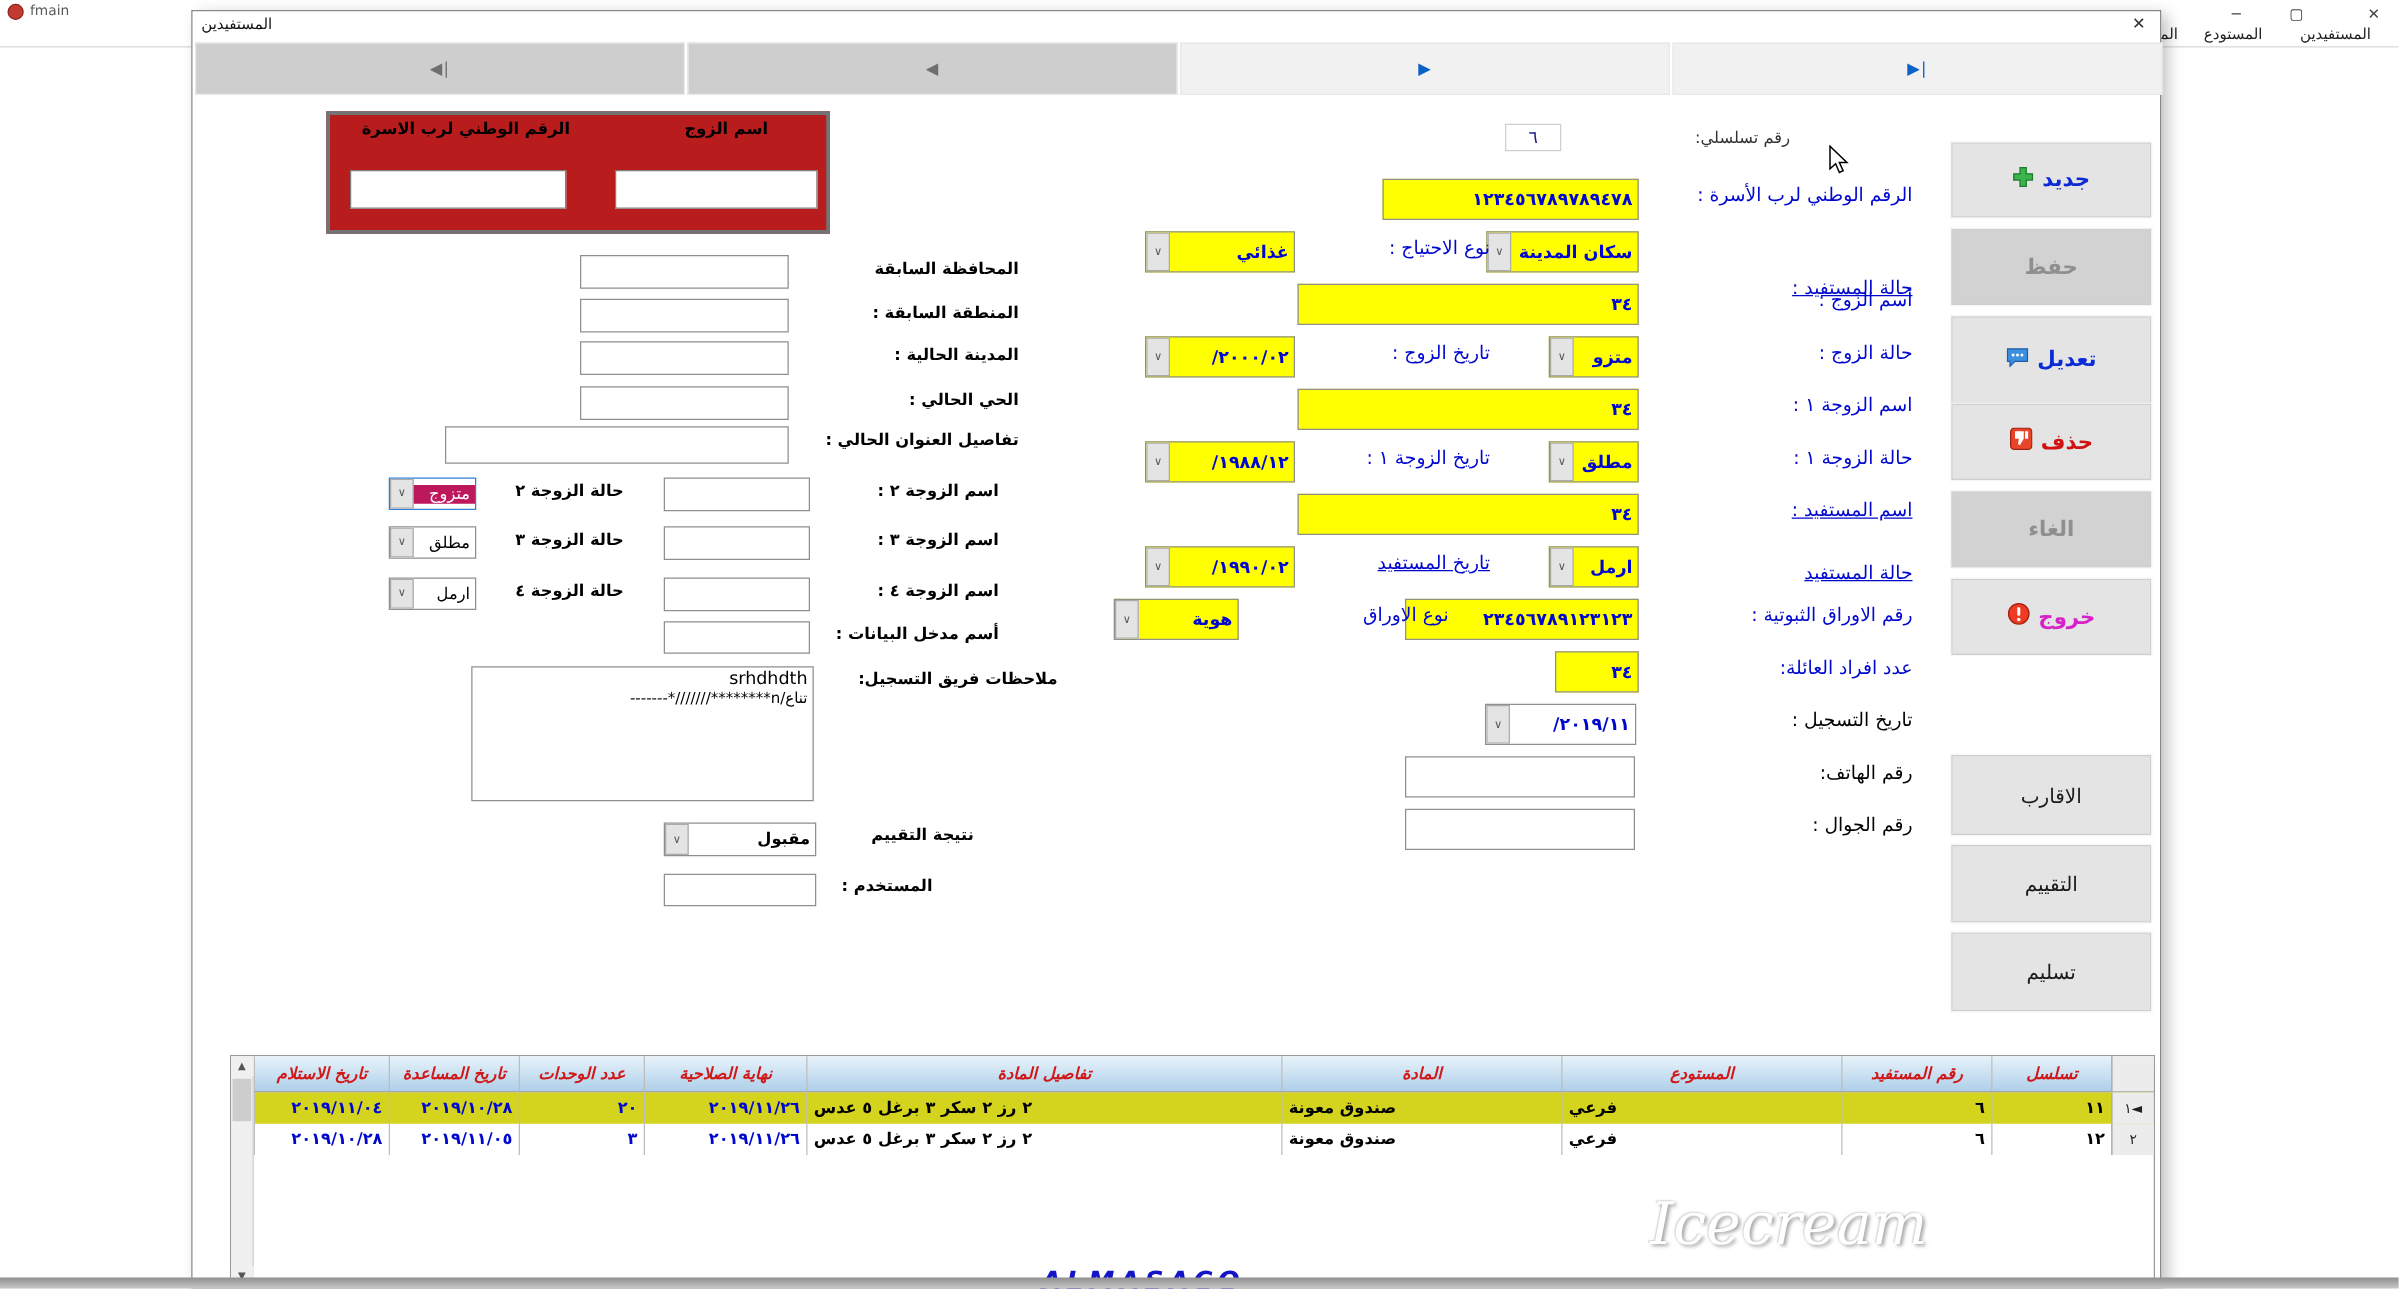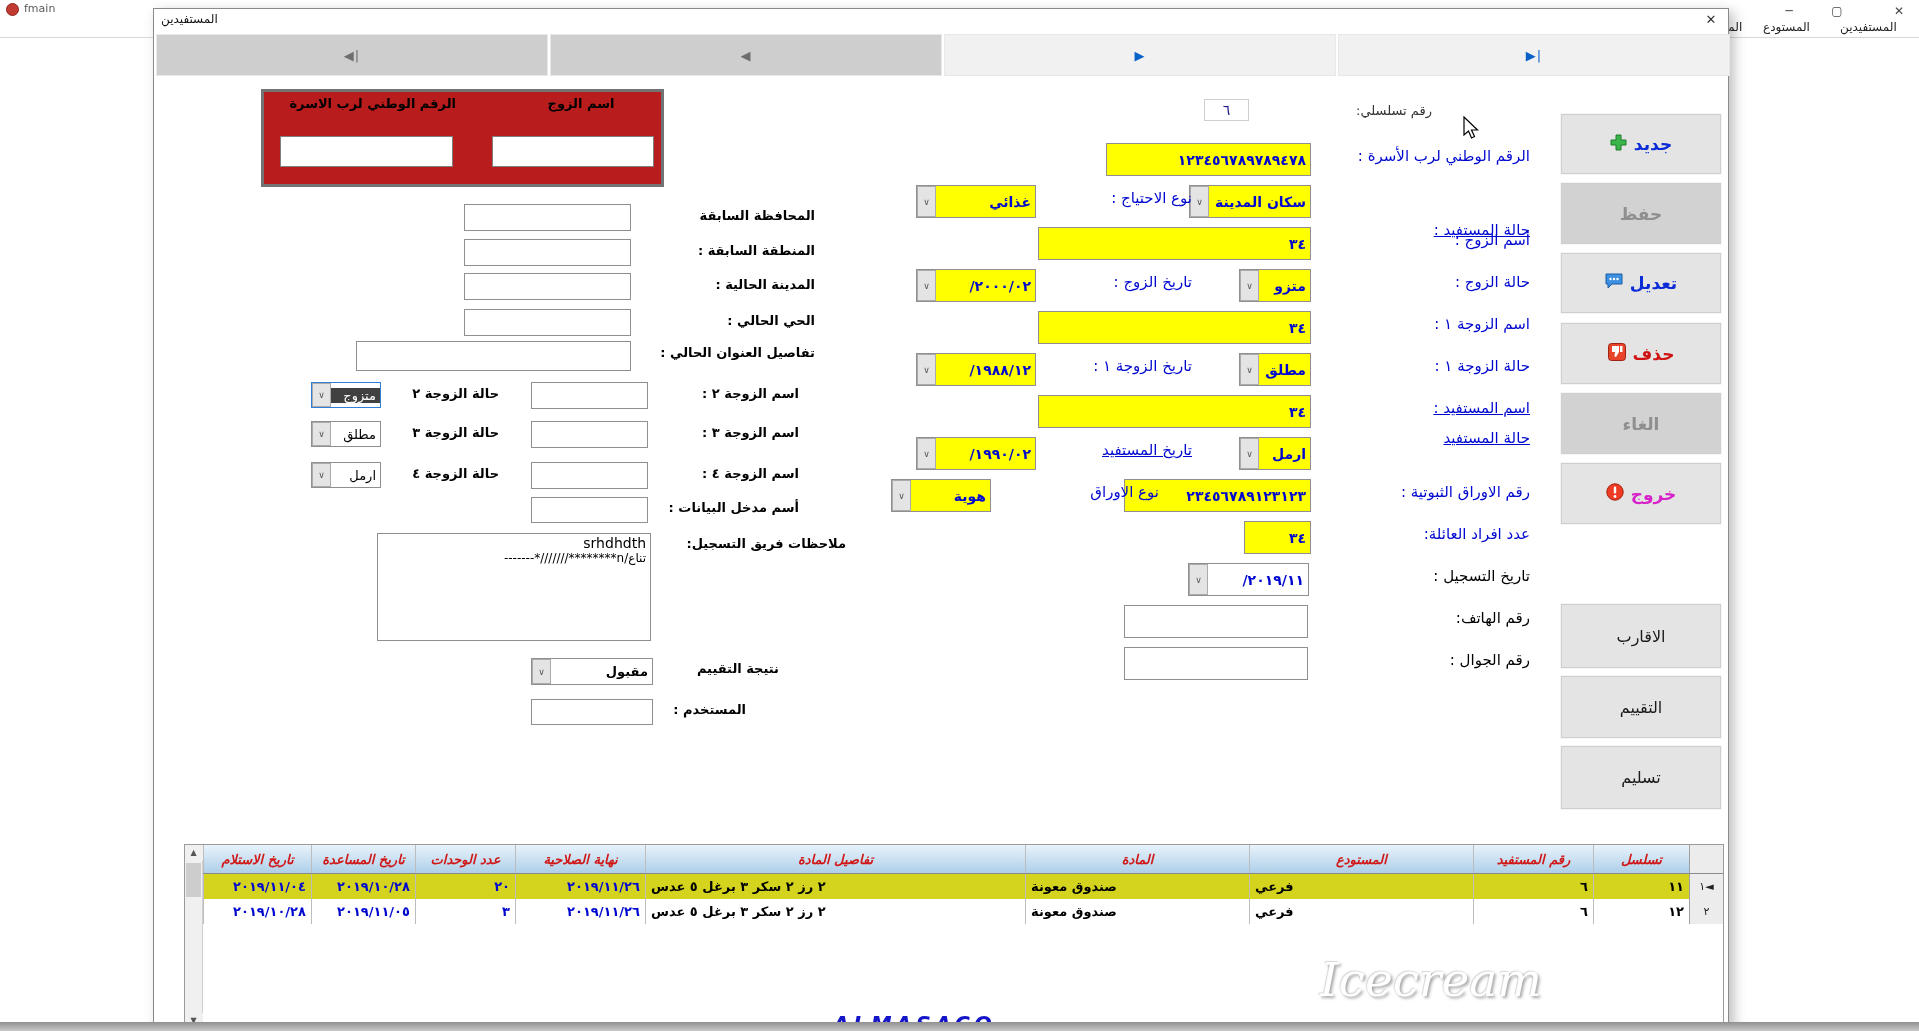--- a/index.html
+++ b/index.html
@@ -46,21 +46,21 @@
   
   .fld { border:1px solid #8f8f8f; background:#fff; display:flex;
     align-items:center; direction:ltr; overflow:hidden; }
   .fld .val { flex:1; text-align:right; padding:0 4px; font-size:14px;
     font-weight:bold; color:#0008cf; white-space:nowrap; }
   .fld.yellow { background:#ffff00; }
   .fld.plain .val { color:#000; font-weight:normal; }
   .combo-arrow { width:19px; align-self:stretch; background:#e4e4e4;
     border:1px solid #ababab; display:flex; align-items:center;
     justify-content:center; font-size:9px; color:#555; }
-  .sel .val { background:#404040; color:#fff; }
+  .sel .val { background:#be185d; color:#fff; }
 
   
   .actbtn { left:1407px; width:160px; background:#e4e4e4; border:1px solid #cfcfcf;
     outline:1px solid #f6f6f6; display:flex; align-items:center; justify-content:center;
     gap:7px; font-size:17px; font-weight:bold; direction:rtl; }
   .actbtn.disabled { background:#d2d2d2; color:#8f8f8f; }
   .actbtn.plainface { font-weight:normal; color:#1a1a1a; font-size:16px; }
 
   
   #bluepanel { left:107px; top:80px; width:403px; height:98px;
@@ -199,21 +199,21 @@
   <div class="abs fld yellow" style="left:762px;top:344px;width:120px;height:33px;">
     <span class="combo-arrow">∨</span>
     <span class="val" style="direction:ltr;">/١٩٨٨/١٢</span>
   </div>
 
   <div class="abs rlabel u" style="right:198px;top:390px;">اسم المستفيد :</div>
   <div class="abs fld yellow" style="left:884px;top:386px;width:273px;height:33px;">
     <span class="val">٣٤</span>
   </div>
 
-  <div class="abs rlabel u" style="right:198px;top:420px;margin-left:36px;">حالة المستفيد</div>
+  <div class="abs rlabel u" style="right:198px;top:440px;margin-left:36px;">حالة المستفيد</div>
   <div class="abs fld yellow" style="left:1085px;top:428px;width:72px;height:33px;">
     <span class="combo-arrow">∨</span>
     <span class="val">ارمل</span>
   </div>
   <div class="abs rlabel u" style="right:536px;top:432px;">تاريخ المستفيد</div>
   <div class="abs fld yellow" style="left:762px;top:428px;width:120px;height:33px;">
     <span class="combo-arrow">∨</span>
     <span class="val" style="direction:ltr;">/١٩٩٠/٠٢</span>
   </div>
 
@@ -336,21 +336,21 @@
     <span>جديد</span>
     <span>
       <svg width="17" height="17" viewBox="0 0 17 17">
           <path d="M6 1h5v5h5v5h-5v5H6v-5H1V6h5z" fill="#39b54a" stroke="#1d7a2c" stroke-width="1"></path>
         </svg>
     </span>
   </div>
   <div class="abs actbtn disabled" style="top:174px;height:61px;">
     <span>حفظ</span>
   </div>
-  <div class="abs actbtn" style="top:244px;height:60px;color:#0a2bd6;">
+  <div class="abs actbtn" style="top:244px;height:70px;color:#0a2bd6;">
     <span>تعديل</span>
     <span>
       <svg width="18" height="16" viewBox="0 0 18 16">
           <path d="M1 1h16v10H7l-4 4v-4H1z" fill="#3d8fe0" stroke="#1b5fa8"></path>
           <circle cx="5.5" cy="6" r="1.2" fill="#fff"></circle>
           <circle cx="9" cy="6" r="1.2" fill="#fff"></circle>
           <circle cx="12.5" cy="6" r="1.2" fill="#fff"></circle>
         </svg>
     </span>
   </div>

